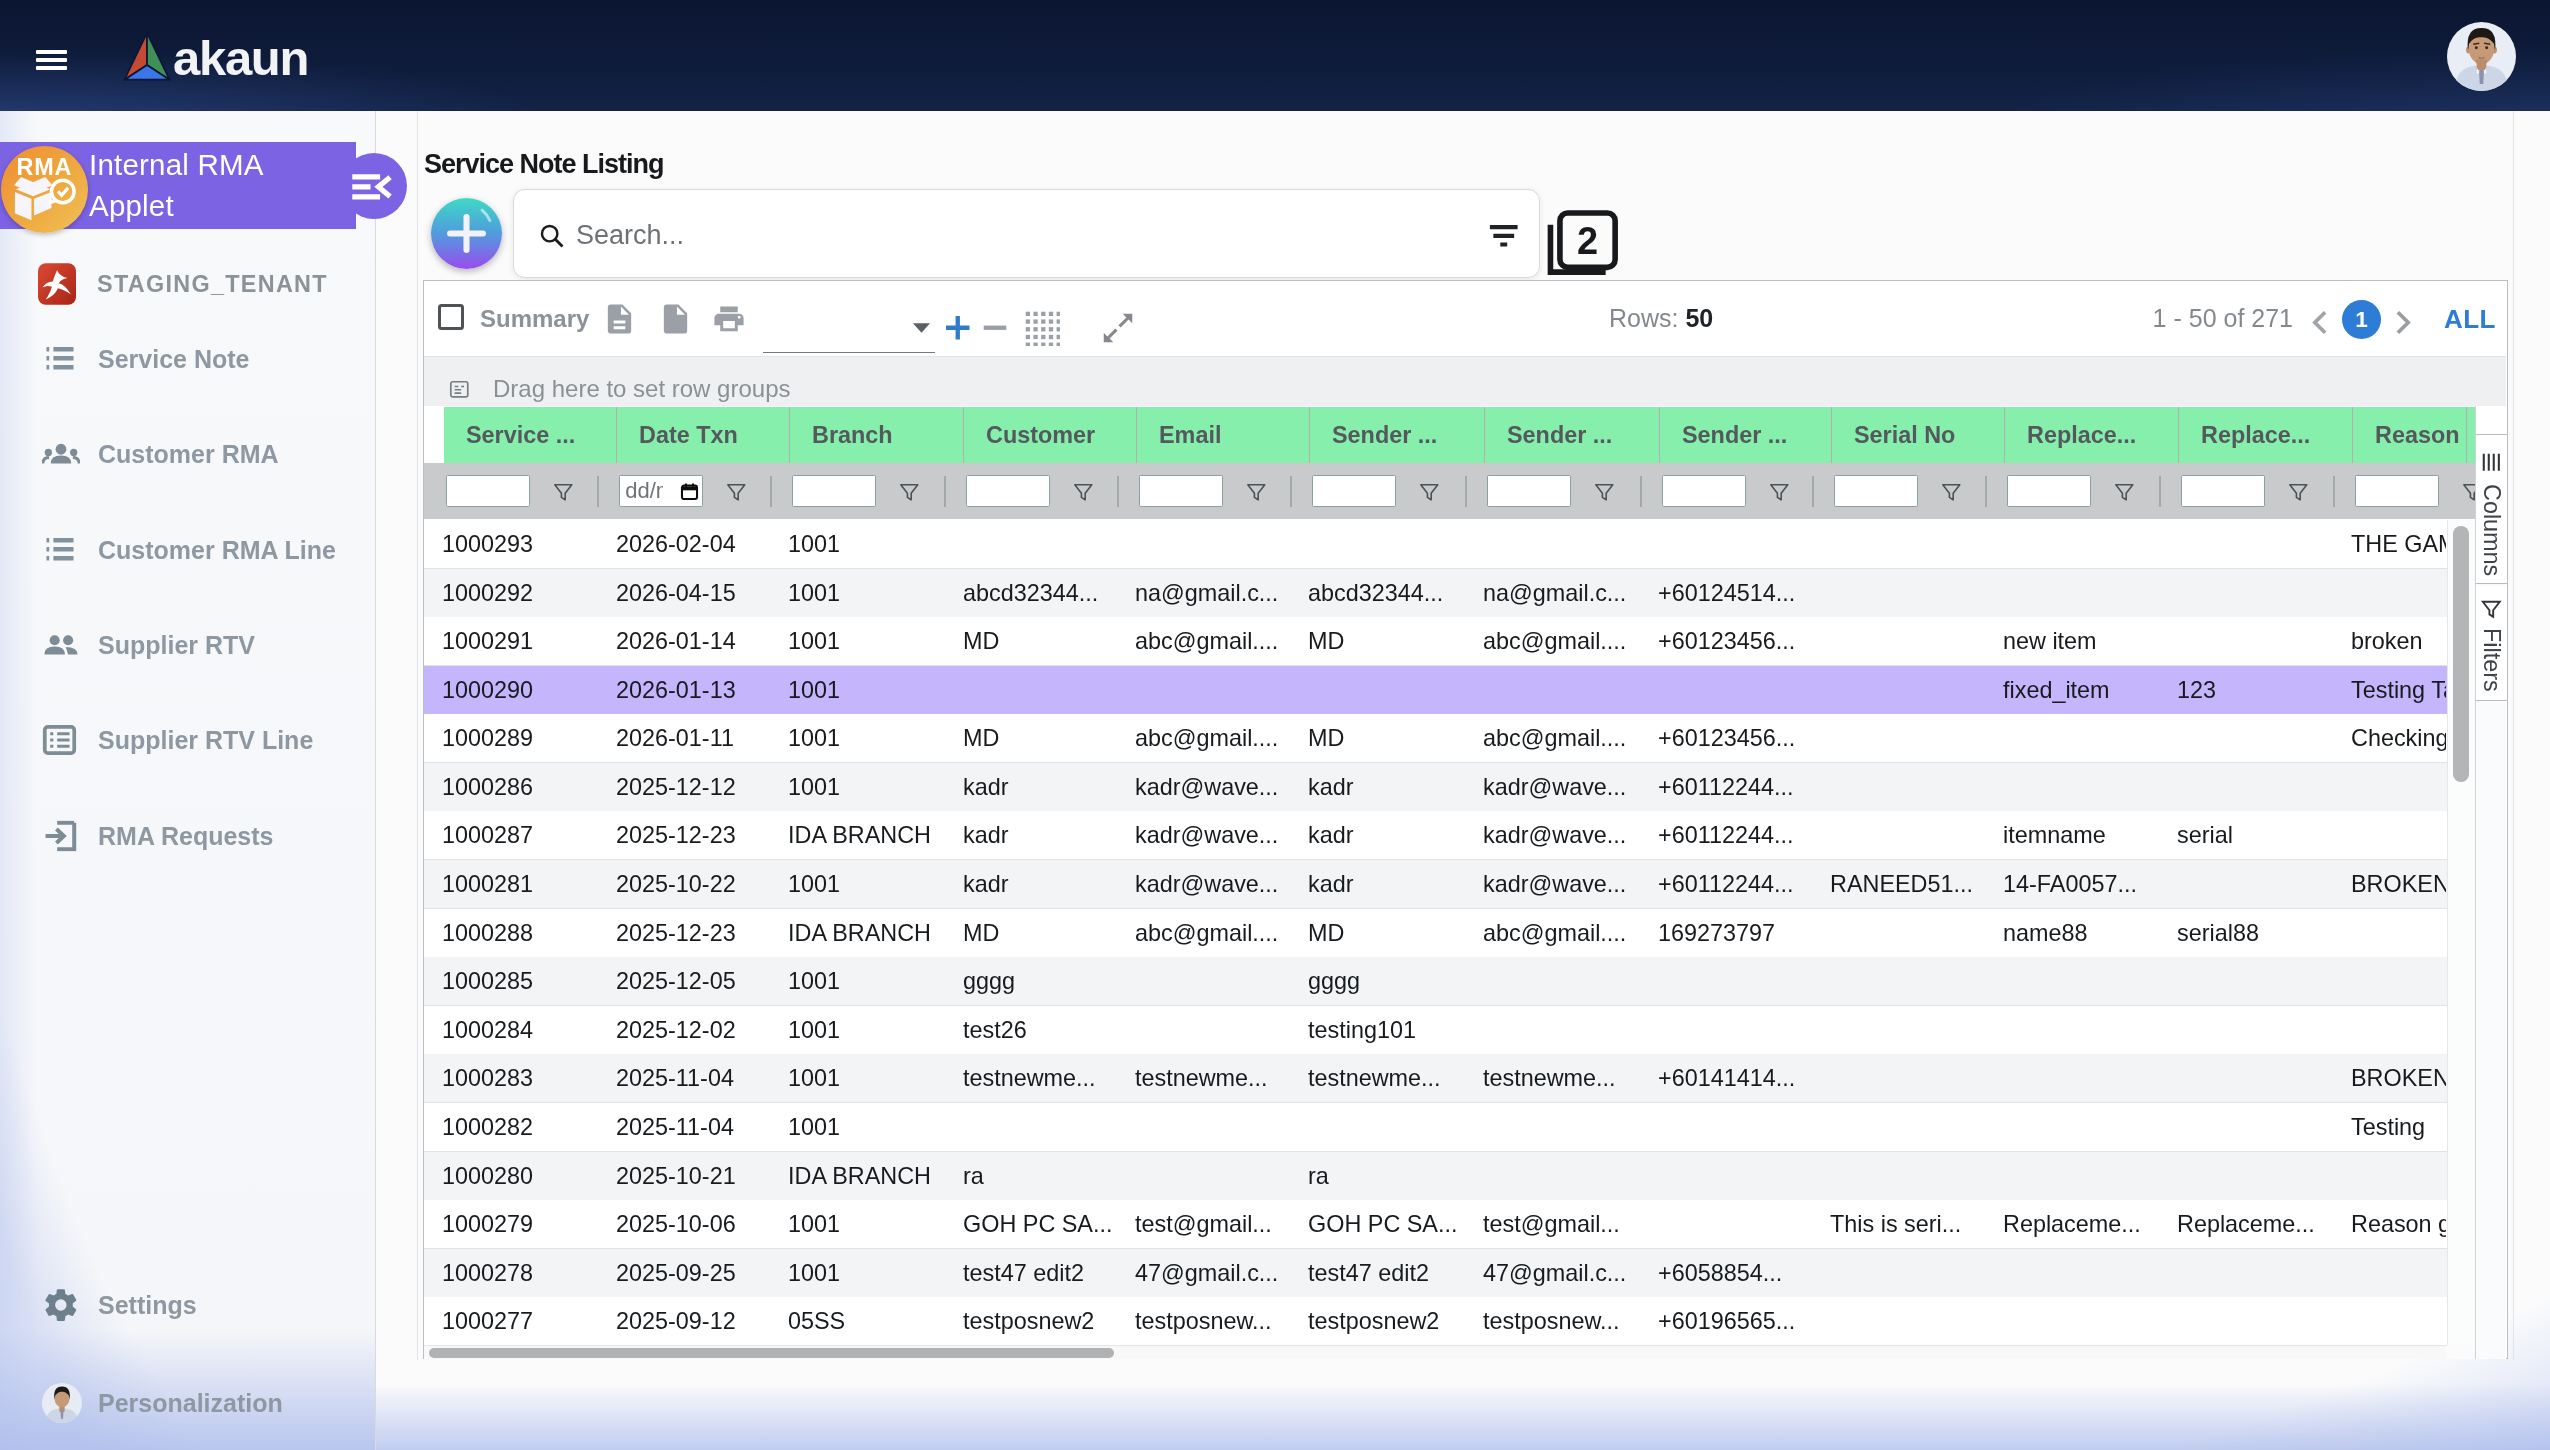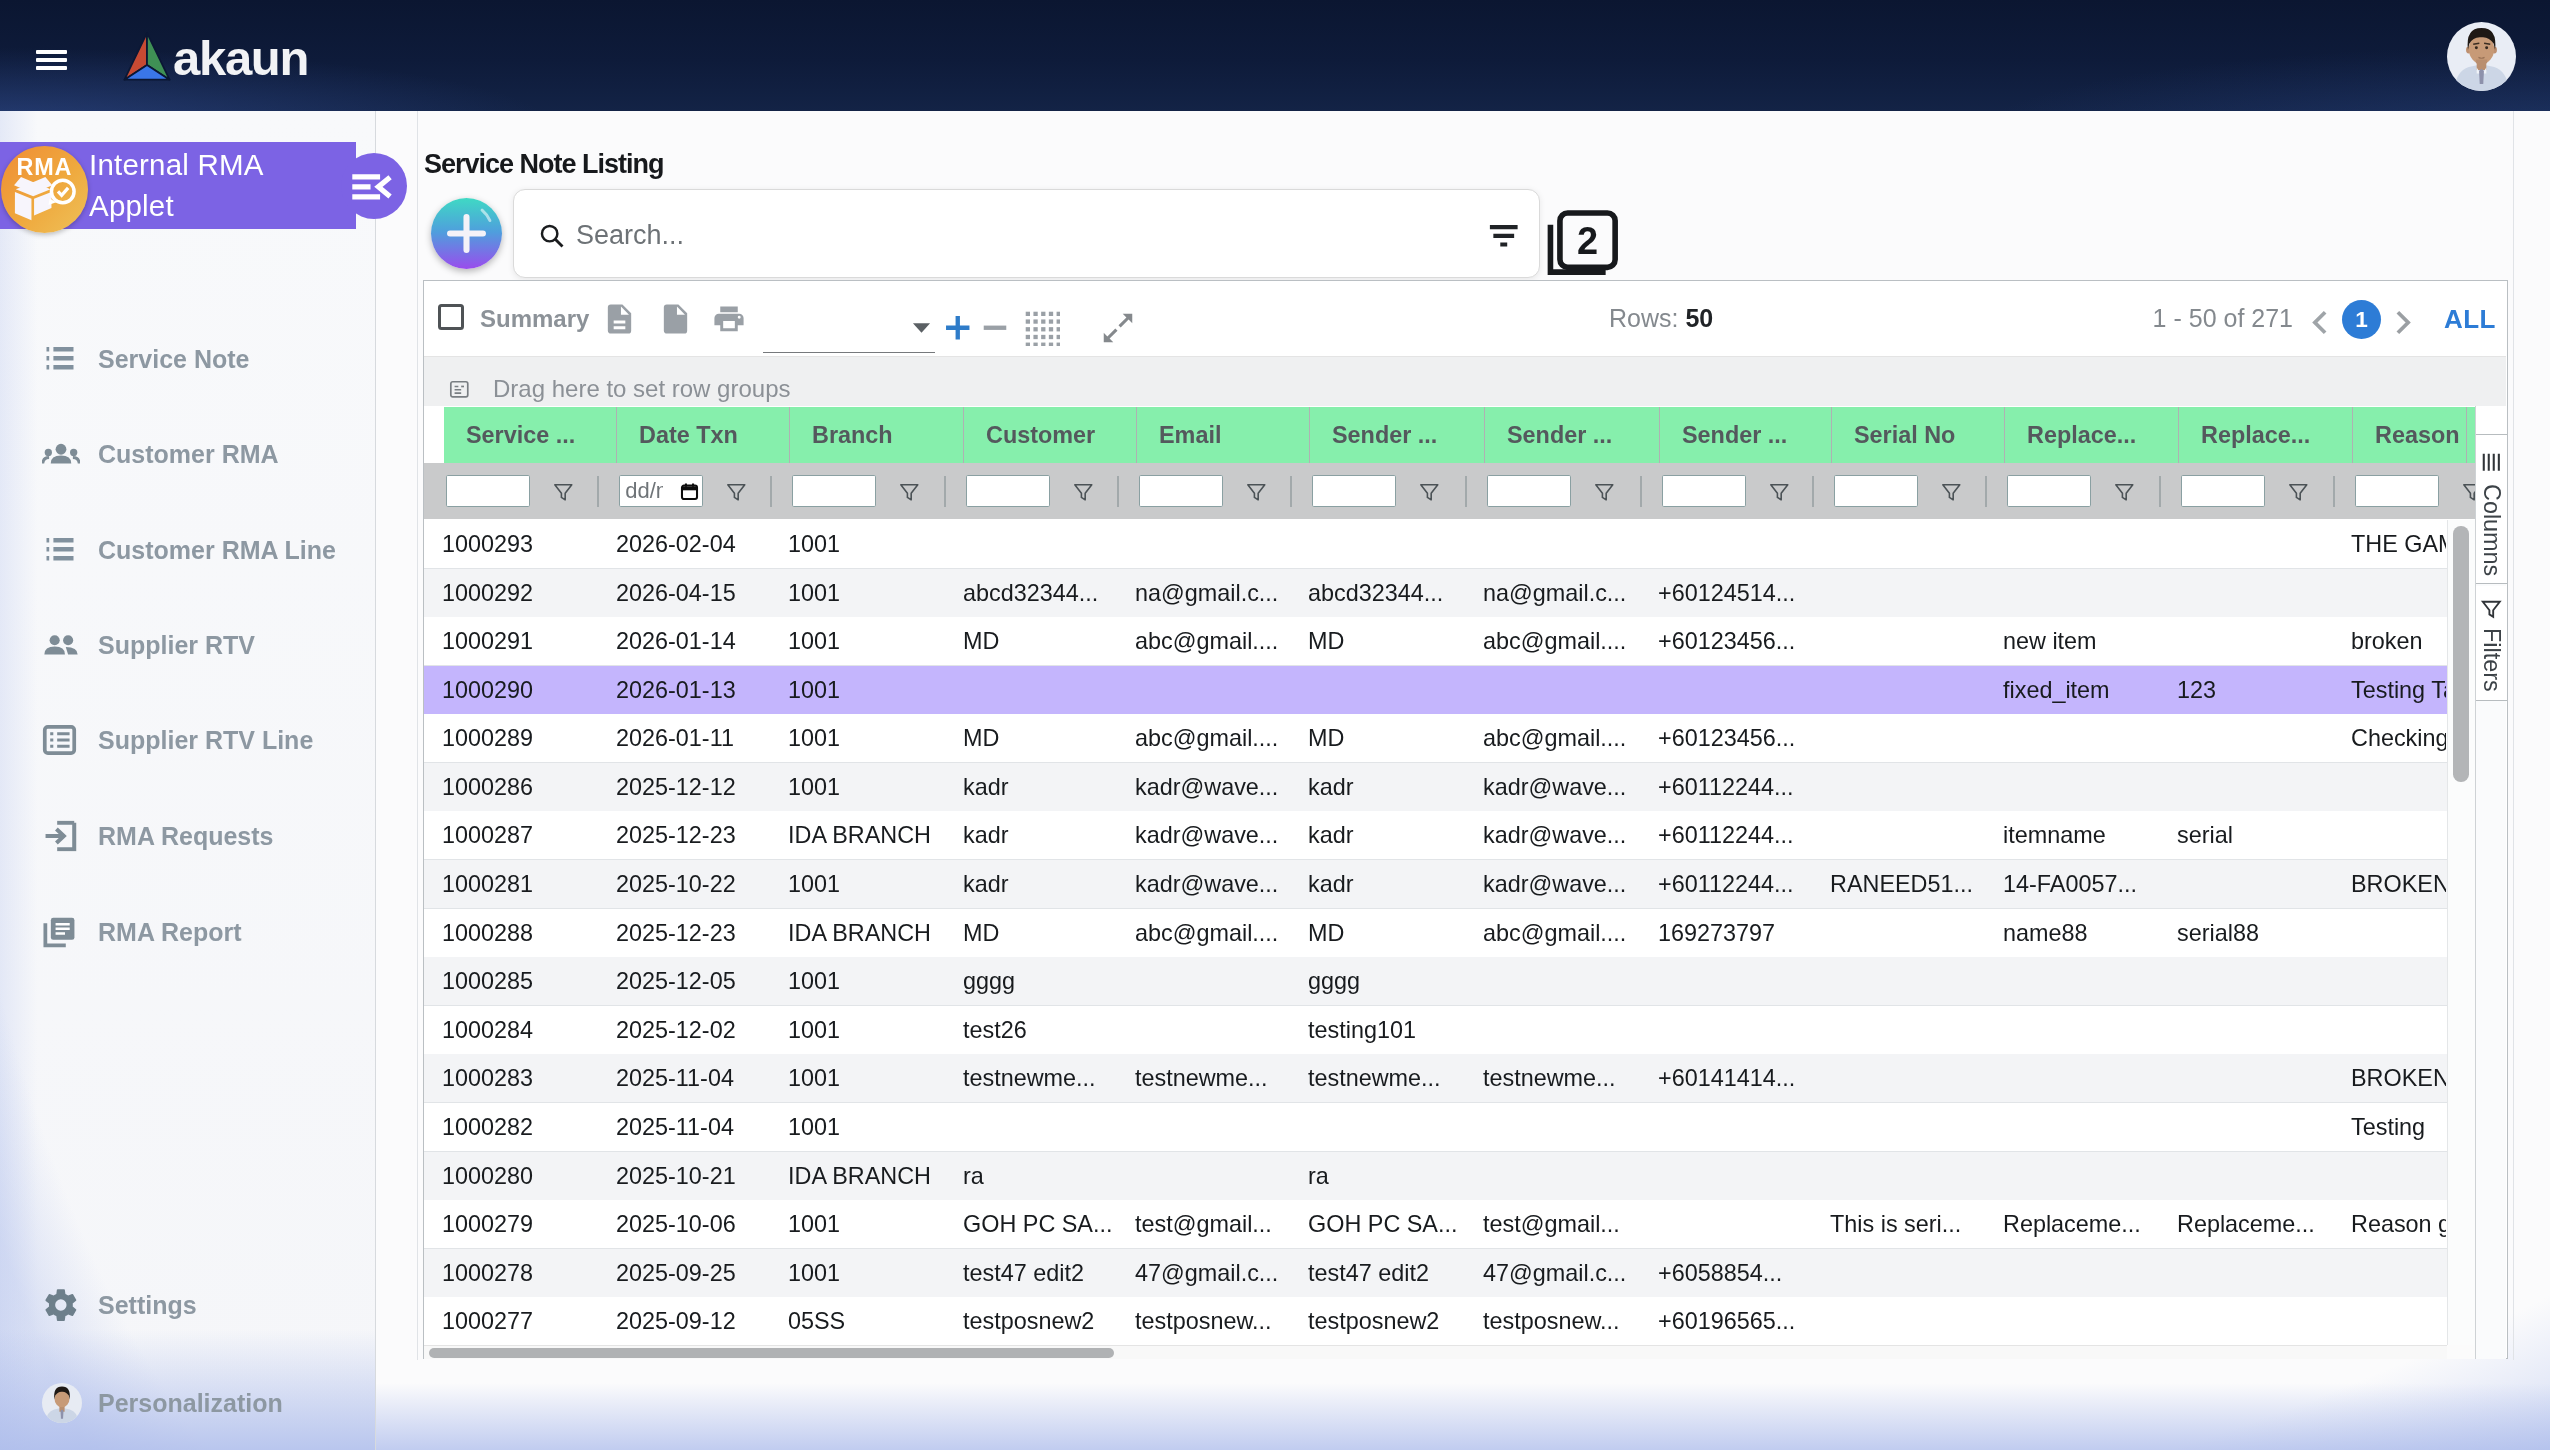--- a/index.html
+++ b/index.html
@@ -135,20 +135,33 @@
     </div>
     <div class="t">Internal RMA<br>Applet</div>
   </div>
   <div id="collapse">
     <svg class="abs" style="left:0;top:0" width="66" height="66" viewBox="0 0 76 76">
       <path d="M13 27.5 h32 M13 39 h21 M13 50.5 h32" stroke="#fff" stroke-width="6"></path>
       <path d="M56.5 28 L43 39 L56.5 50" fill="none" stroke="#fff" stroke-width="6"></path>
     </svg>
   </div>
 
+  <div class="sideitem" id="tenant" style="top:147px">
+    <svg style="left:38px" width="38" height="42" viewBox="0 0 44 48">
+      <defs>
+          <linearGradient id="tg" x1="0" y1="0" x2="1" y2="1">
+            <stop offset="0" stop-color="#da4a33"></stop>
+            <stop offset="1" stop-color="#a82417"></stop>
+          </linearGradient>
+        </defs>
+        <rect width="44" height="48" rx="9" fill="url(#tg)"></rect>
+      <path d="M22 8 q3 7 12 9 q-7 1 -10 6 q8 2 14 13 q-9 -6 -15 -7 q-3 8 -14 13 q6 -9 7 -15 q-6 -2 -11 1 q5 -7 12 -7 q2 -6 5 -13z" fill="#fff"></path>
+    </svg>
+    <div class="lbl">STAGING_TENANT</div>
+  </div>
 
   <div class="sideitem" style="top:222px">
     <svg width="36" height="31" viewBox="0 0 24 20">
         <path d="M3 3.5h1.8M3 9.5h1.8M3 15.5h1.8M7.6 3.5h13.4M7.6 9.5h13.4M7.6 15.5h13.4" stroke="#81919e" stroke-width="3" fill="none"></path>
       </svg>
     <div class="lbl">Service Note</div>
   </div>
   <div class="sideitem" style="top:413px">
     <svg width="36" height="31" viewBox="0 0 24 20">
         <path d="M3 3.5h1.8M3 9.5h1.8M3 15.5h1.8M7.6 3.5h13.4M7.6 9.5h13.4M7.6 15.5h13.4" stroke="#81919e" stroke-width="3" fill="none"></path>
@@ -180,28 +193,20 @@
       <path d="M5 6h2M5 10h2M5 14h2M9.5 6h8M9.5 10h8M9.5 14h8" stroke="#7e8c96" stroke-width="2"></path>
     </svg>
     <div class="lbl">Supplier RTV Line</div>
   </div>
   <div class="sideitem" style="top:699px">
     <svg width="35" height="31" viewBox="0 0 22 20">
       <path d="M20.5 1.5 v17 h-11 M9.5 1.5 h11" fill="none" stroke="#7e8c96" stroke-width="2.6"></path>
       <path d="M2 10 h11 M9 5.5 L13.8 10 L9 14.5" fill="none" stroke="#7e8c96" stroke-width="2.6"></path>
     </svg>
     <div class="lbl">RMA Requests</div>
-  </div>
-  <div class="sideitem" style="top:795px">
-    <svg width="35" height="33" viewBox="0 0 22 21">
-      <path d="M2 5 v14 h13" fill="none" stroke="#7e8c96" stroke-width="2.4"></path>
-      <rect x="5.5" y="1.5" width="15" height="14" rx="1.5" fill="#7e8c96"></rect>
-      <path d="M8.5 5.5h9M8.5 8.5h9M8.5 11.5h6" stroke="#fff" stroke-width="1.6"></path>
-    </svg>
-    <div class="lbl">RMA Report</div>
   </div>
 
   <div class="sideitem" style="top:1168px">
     <svg width="38" height="38" viewBox="0 0 24 24">
         <path fill="#6d7f8b" d="M19.4 13c.04-.33.06-.66.06-1s-.02-.67-.07-1l2.1-1.65a.5.5 0 0 0 .12-.64l-2-3.46a.5.5 0 0 0-.61-.22l-2.48 1a7.3 7.3 0 0 0-1.73-1l-.37-2.65A.5.5 0 0 0 13.9 2h-4a.5.5 0 0 0-.5.42L9.05 5.07c-.63.26-1.21.6-1.74 1l-2.47-1a.5.5 0 0 0-.61.23l-2 3.46a.5.5 0 0 0 .12.64L4.45 11a7.9 7.9 0 0 0 0 2l-2.1 1.65a.5.5 0 0 0-.12.64l2 3.46c.14.24.42.33.61.22l2.48-1c.53.41 1.11.75 1.73 1l.37 2.65a.5.5 0 0 0 .5.42h4a.5.5 0 0 0 .5-.42l.37-2.65c.63-.26 1.2-.6 1.73-1l2.48 1c.23.09.5 0 .61-.22l2-3.46a.5.5 0 0 0-.12-.64L19.4 13zm-7.5 2.6a3.6 3.6 0 1 1 0-7.2 3.6 3.6 0 0 1 0 7.2z"></path>
       </svg>
     <div class="lbl">Settings</div>
   </div>
   <div class="sideitem" style="top:1266px">
     <svg width="40" height="40" viewBox="0 0 46 46">

